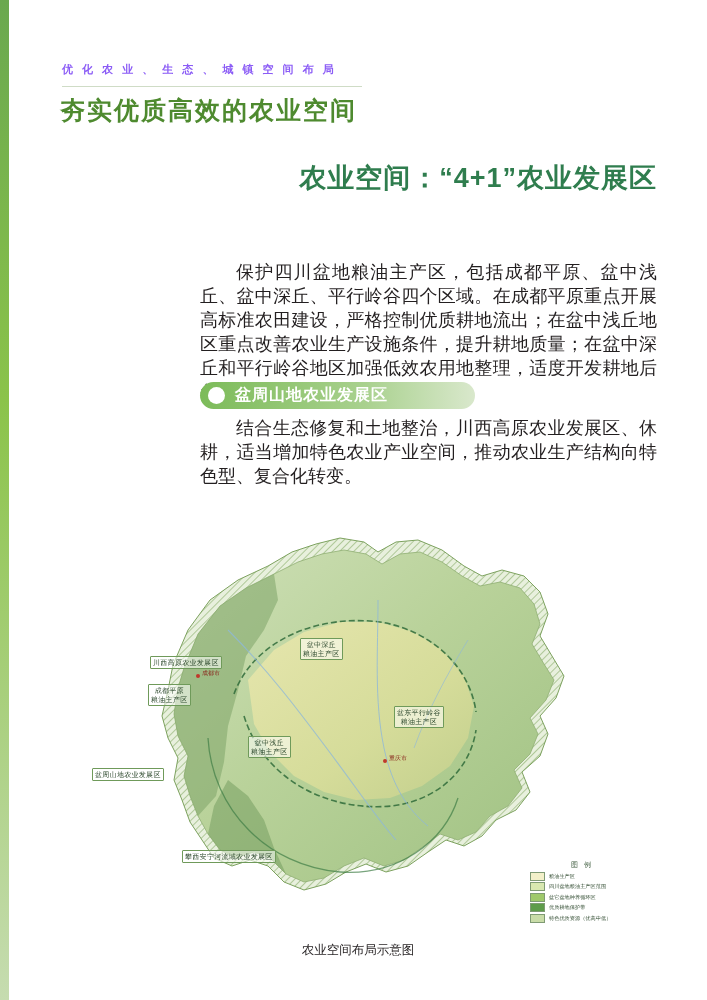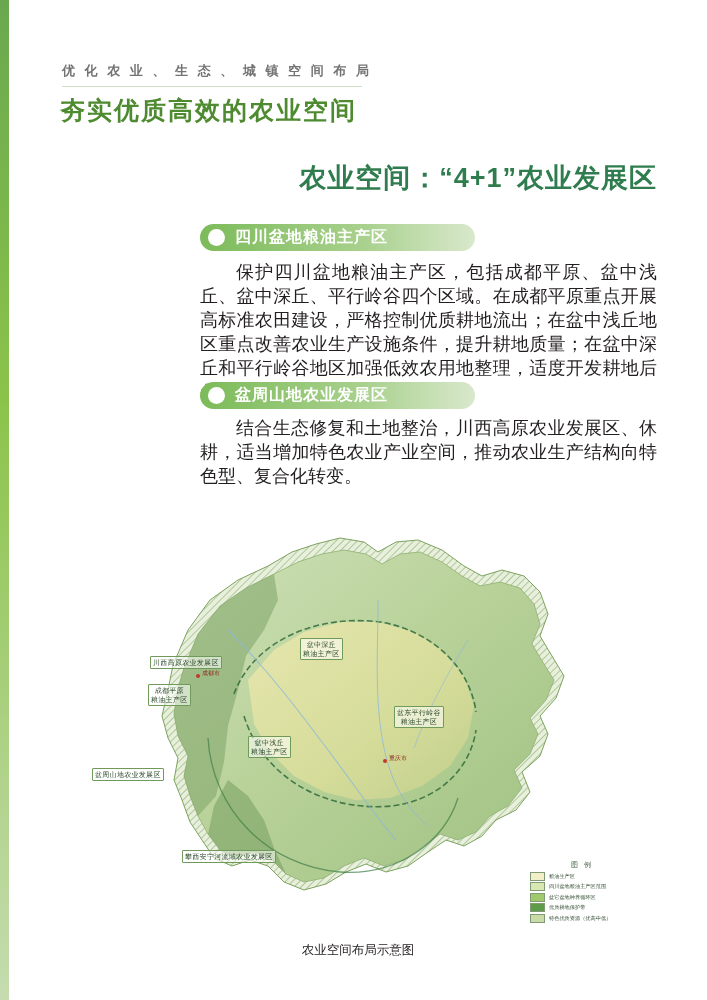--- a/index.html
+++ b/index.html
@@ -28,23 +28,23 @@
     width: 9px;
     height: 1000px;
     background: linear-gradient(to bottom, #6aa84f 0%, #8bc34a 40%, #c6dcb0 100%);
   }
 
   
   .kicker {
     position: absolute;
     left: 62px;
     top: 62px;
-    font-size: 13px;
+    font-size: 11px;
     letter-spacing: 3px;
-    color: #737373;
+    color: #8b5cf6;
     font-weight: bold;
   }
   .kicker-rule {
     position: absolute;
     left: 62px;
     top: 86px;
     width: 300px;
     height: 1px;
     background: #cfdcc6;
   }
@@ -210,24 +210,20 @@
 <div class="page">
 
   <div class="edge-bar"></div>
 
   <div class="kicker">优 化 农 业 、 生 态 、 城 镇 空 间 布 局</div>
   <div class="kicker-rule"></div>
   <div class="chapter-title">夯实优质高效的农业空间</div>
 
   <div class="section-title">农业空间：“4+1”农业发展区</div>
 
-  <div class="pill" id="pill-1">
-    <span class="dot"></span>
-    <span class="pill-label">四川盆地粮油主产区</span>
-  </div>
   <div class="body-text" id="para-1">保护四川盆地粮油主产区，包括成都平原、盆中浅丘、盆中深丘、平行岭谷四个区域。在成都平原重点开展高标准农田建设，严格控制优质耕地流出；在盆中浅丘地区重点改善农业生产设施条件，提升耕地质量；在盆中深丘和平行岭谷地区加强低效农用地整理，适度开发耕地后备资源。</div>
 
   <div class="pill" id="pill-2">
     <span class="dot"></span>
     <span class="pill-label">盆周山地农业发展区</span>
   </div>
   <div class="body-text" id="para-2">结合生态修复和土地整治，川西高原农业发展区、休耕，适当增加特色农业产业空间，推动农业生产结构向特色型、复合化转变。</div>
 
   <div class="map-figure">
     <svg class="map-canvas" viewBox="0 0 560 450" preserveAspectRatio="none">

